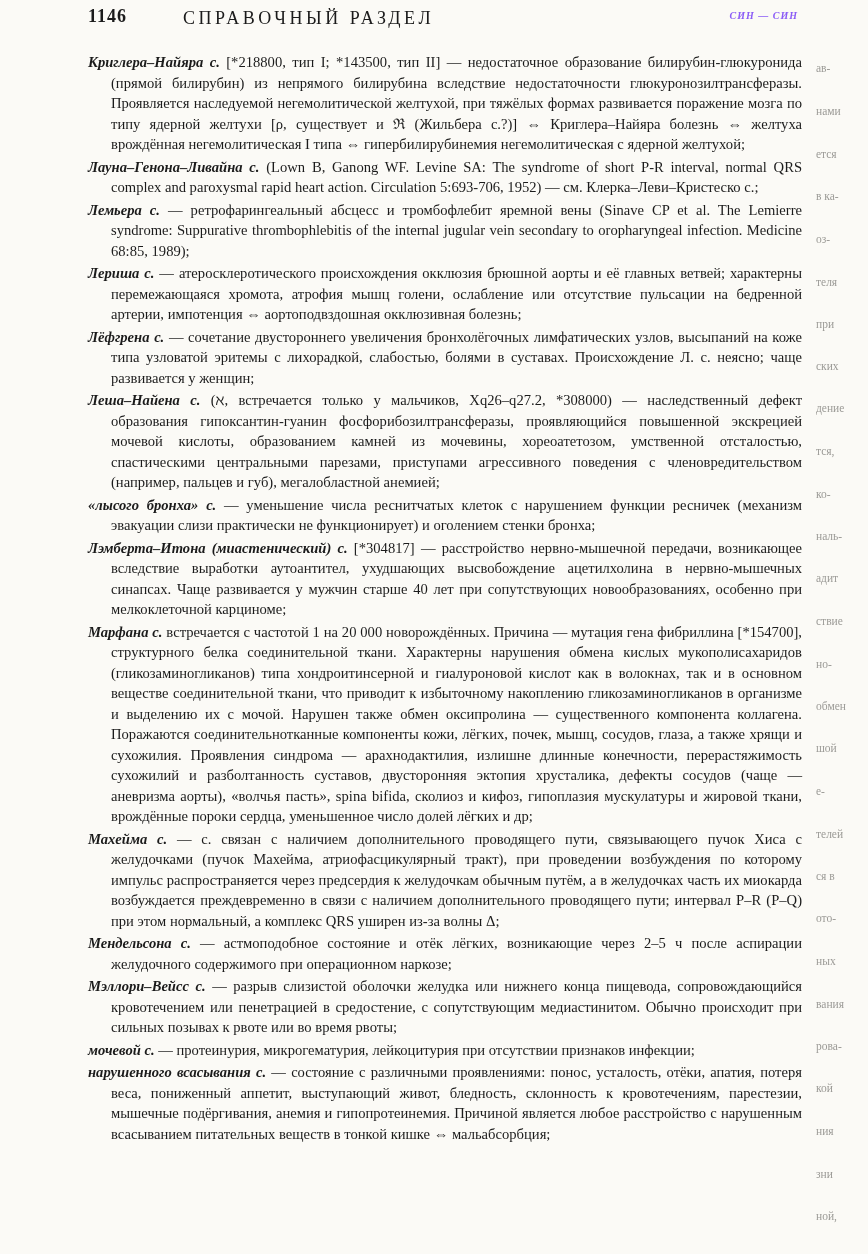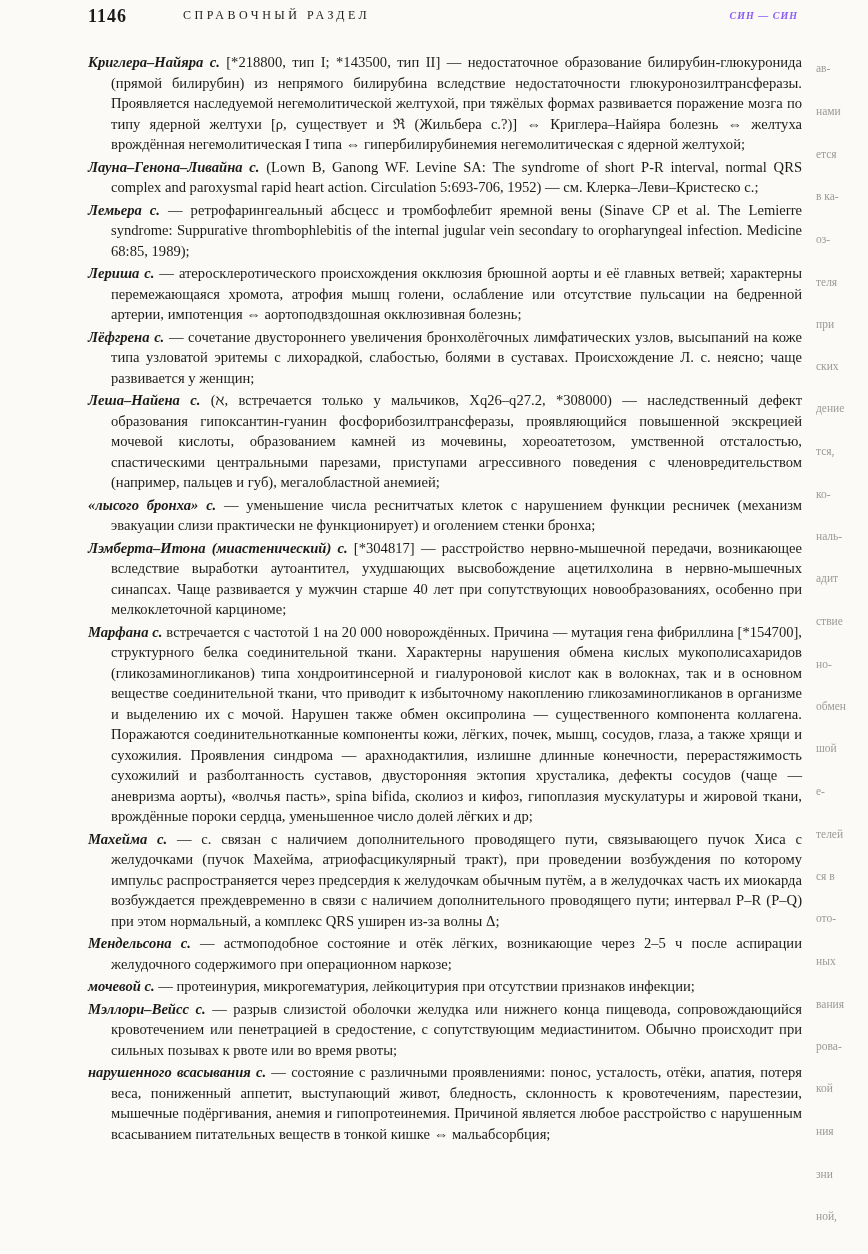--- a/index.html
+++ b/index.html
@@ -15,21 +15,21 @@
     position:absolute;inset:0;
     background:#fbfaf6;
   }
   
   .page-number{
     position:absolute;left:88px;top:6px;
     font-weight:bold;font-size:18px;letter-spacing:1px;text-align:right;
   }
   .head-title{
     position:absolute;left:183px;top:8px;
-    font-size:12px;letter-spacing:3.5px;
+    font-size:18px;letter-spacing:3.5px;
   }
   .head-range{
     position:absolute;right:70px;top:10px;
     font-weight:bold;font-style:italic;font-size:10px;letter-spacing:1px;
     color:#8b5cf6;
   }
   
   .content{
     position:absolute;top:52px;left:88px;width:714px;
   }
@@ -73,22 +73,22 @@
     <p class="entry"><span class="term">Лауна–Генона–Ливайна с.</span><span> (Lown B, Ganong WF. Levine SA: The syndrome of short P-R interval, normal QRS complex and paroxysmal rapid heart action. Circulation 5:693-706, 1952) — см. Клерка–Леви–Кристеско с.;</span></p>
     <p class="entry"><span class="term">Лемьера с.</span><span> — ретрофарингеальный абсцесс и тромбофлебит яремной вены (Sinave CP et al. The Lemierre syndrome: Suppurative thrombophlebitis of the internal jugular vein secondary to oropharyngeal infection. Medicine 68:85, 1989);</span></p>
     <p class="entry"><span class="term">Лериша с.</span><span> — атеросклеротического происхождения окклюзия брюшной аорты и её главных ветвей; характерны перемежающаяся хромота, атрофия мышц голени, ослабление или отсутствие пульсации на бедренной артерии, импотенция ⇔ аортоподвздошная окклюзивная болезнь;</span></p>
     <p class="entry"><span class="term">Лёфгрена с.</span><span> — сочетание двустороннего увеличения бронхолёгочных лимфатических узлов, высыпаний на коже типа узловатой эритемы с лихорадкой, слабостью, болями в суставах. Происхождение Л. с. неясно; чаще развивается у женщин;</span></p>
     <p class="entry"><span class="term">Леша–Найена с.</span><span> (ℵ, встречается только у мальчиков, Xq26–q27.2, *308000) — наследственный дефект образования гипоксантин-гуанин фосфорибозилтрансферазы, проявляющийся повышенной экскрецией мочевой кислоты, образованием камней из мочевины, хореоатетозом, умственной отсталостью, спастическими центральными парезами, приступами агрессивного поведения с членовредительством (например, пальцев и губ), мегалобластной анемией;</span></p>
     <p class="entry"><span class="term">«лысого бронха» с.</span><span> — уменьшение числа реснитчатых клеток с нарушением функции ресничек (механизм эвакуации слизи практически не функционирует) и оголением стенки бронха;</span></p>
     <p class="entry"><span class="term">Лэмберта–Итона (миастенический) с.</span><span> [*304817] — расстройство нервно-мышечной передачи, возникающее вследствие выработки аутоантител, ухудшающих высвобождение ацетилхолина в нервно-мышечных синапсах. Чаще развивается у мужчин старше 40 лет при сопутствующих новообразованиях, особенно при мелкоклеточной карциноме;</span></p>
     <p class="entry"><span class="term">Марфана с.</span><span> встречается с частотой 1 на 20 000 новорождённых. Причина — мутация гена фибриллина [*154700], структурного белка соединительной ткани. Характерны нарушения обмена кислых мукополисахаридов (гликозаминогликанов) типа хондроитинсерной и гиалуроновой кислот как в волокнах, так и в основном веществе соединительной ткани, что приводит к избыточному накоплению гликозаминогликанов в организме и выделению их с мочой. Нарушен также обмен оксипролина — существенного компонента коллагена. Поражаются соединительнотканные компоненты кожи, лёгких, почек, мышц, сосудов, глаза, а также хрящи и сухожилия. Проявления синдрома — арахнодактилия, излишне длинные конечности, перерастяжимость сухожилий и разболтанность суставов, двусторонняя эктопия хрусталика, дефекты сосудов (чаще — аневризма аорты), «волчья пасть», spina bifida, сколиоз и кифоз, гипоплазия мускулатуры и жировой ткани, врождённые пороки сердца, уменьшенное число долей лёгких и др;</span></p>
     <p class="entry"><span class="term">Махейма с.</span><span> — с. связан с наличием дополнительного проводящего пути, связывающего пучок Хиса с желудочками (пучок Махейма, атриофасцикулярный тракт), при проведении возбуждения по которому импульс распространяется через предсердия к желудочкам обычным путём, а в желудочках часть их миокарда возбуждается преждевременно в связи с наличием дополнительного проводящего пути; интервал P–R (P–Q) при этом нормальный, а комплекс QRS уширен из-за волны Δ;</span></p>
     <p class="entry"><span class="term">Мендельсона с.</span><span> — астмоподобное состояние и отёк лёгких, возникающие через 2–5 ч после аспирации желудочного содержимого при операционном наркозе;</span></p>
+    <p class="entry"><span class="term">Мэллори–Вейсс с.</span><span> — разрыв слизистой оболочки желудка или нижнего конца пищевода, сопровождающийся кровотечением или пенетрацией в средостение, с сопутствующим медиастинитом. Обычно происходит при сильных позывах к рвоте или во время рвоты;</span></p>
     <p class="entry"><span class="term">мочевой с.</span><span> — протеинурия, микрогематурия, лейкоцитурия при отсутствии признаков инфекции;</span></p>
-    <p class="entry"><span class="term">Мэллори–Вейсс с.</span><span> — разрыв слизистой оболочки желудка или нижнего конца пищевода, сопровождающийся кровотечением или пенетрацией в средостение, с сопутствующим медиастинитом. Обычно происходит при сильных позывах к рвоте или во время рвоты;</span></p>
     <p class="entry"><span class="term">нарушенного всасывания с.</span><span> — состояние с различными проявлениями: понос, усталость, отёки, апатия, потеря веса, пониженный аппетит, выступающий живот, бледность, склонность к кровотечениям, парестезии, мышечные подёргивания, анемия и гипопротеинемия. Причиной является любое расстройство с нарушенным всасыванием питательных веществ в тонкой кишке ⇔ мальабсорбция;</span></p>
   </div>
 
   <div class="bleed">
     <span style="top:62px">ав-</span>
     <span style="top:105px">нами</span>
     <span style="top:148px">ется</span>
     <span style="top:190px">в ка-</span>
     <span style="top:233px">оз-</span>
     <span style="top:276px">теля</span>

